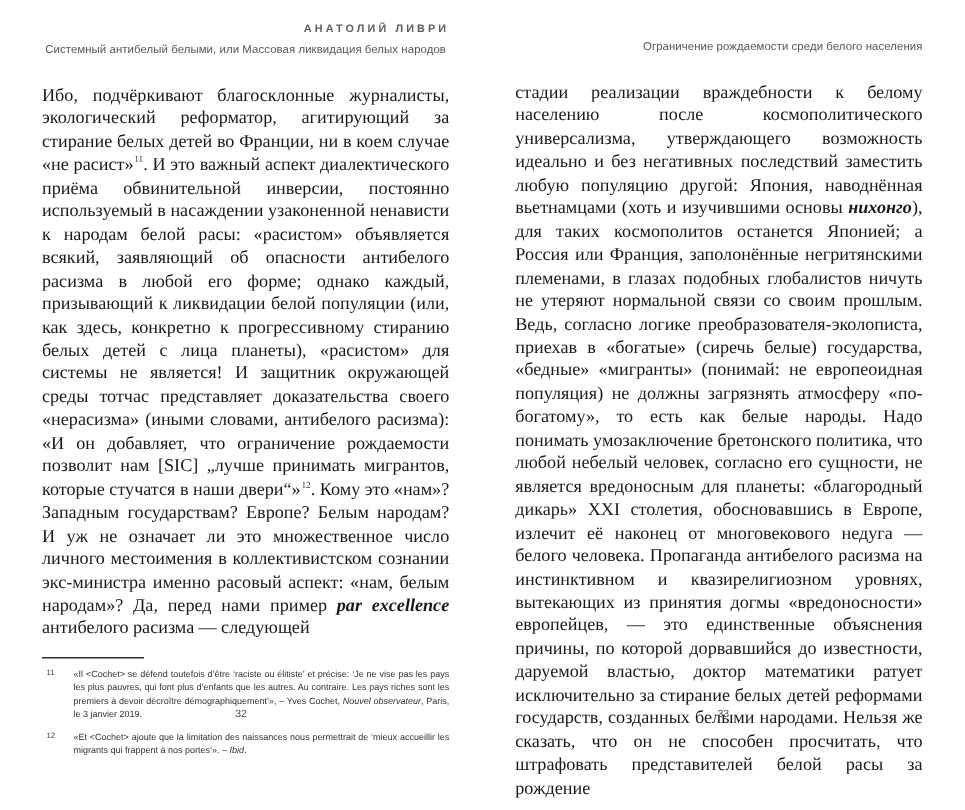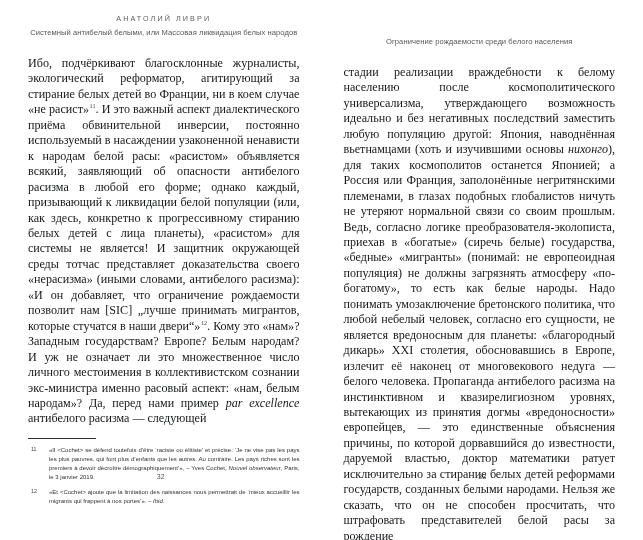--- a/index.html
+++ b/index.html
@@ -40,57 +40,58 @@
   .runhead {
     text-align: center;
     font-family: "Liberation Sans", "DejaVu Sans", sans-serif;
     color: #55575a;
   }
   .runhead-author {
     font-size: 7.2px;
     letter-spacing: 2.1px;
     text-transform: uppercase;
     margin: 0 0 5px 0;
-    font-weight: 400;
+    font-weight: 700;
     color: #5b5d60;
+    text-align: right;
   }
   .runhead-title {
     font-size: 7.6px;
     letter-spacing: 0.05px;
     margin: 0;
     font-weight: 400;
     color: #55575a;
   }
   .runhead-right {
     font-size: 7.6px;
     letter-spacing: 0.05px;
-    margin: 11px;
+    margin: 0;
     font-weight: 400;
     color: #55575a;
-    text-align: center;
+    text-align: right;
     font-family: "Liberation Sans", "DejaVu Sans", sans-serif;
   }
   .runhead-spacer-right { height: 12px; }
 
   
   .body-text {
     font-family: "Liberation Serif", "DejaVu Serif", serif;
     font-size: 12.1px;
     line-height: 15.45px;
     text-align: justify;
     text-align-last: left;
     color: #16181a;
     margin: 0;
     hyphens: manual;
     word-spacing: -0.1px;
   }
   .body-left  { margin-top: 19px; }
   .body-right { margin-top: 19px; }
 
-  .body-text i, .body-text em { font-style: italic; }
+  .body-text i, .body-text em { font-style: italic; font-weight: bold; }
 
   
   .footnote-rule {
     border: none;
     border-top: 0.9px solid #2b2d2f;
     width: 68px;
     margin: 11px 0 7px 0;
   }
   .footnotes {
     font-family: "Liberation Sans", "DejaVu Sans", sans-serif;

